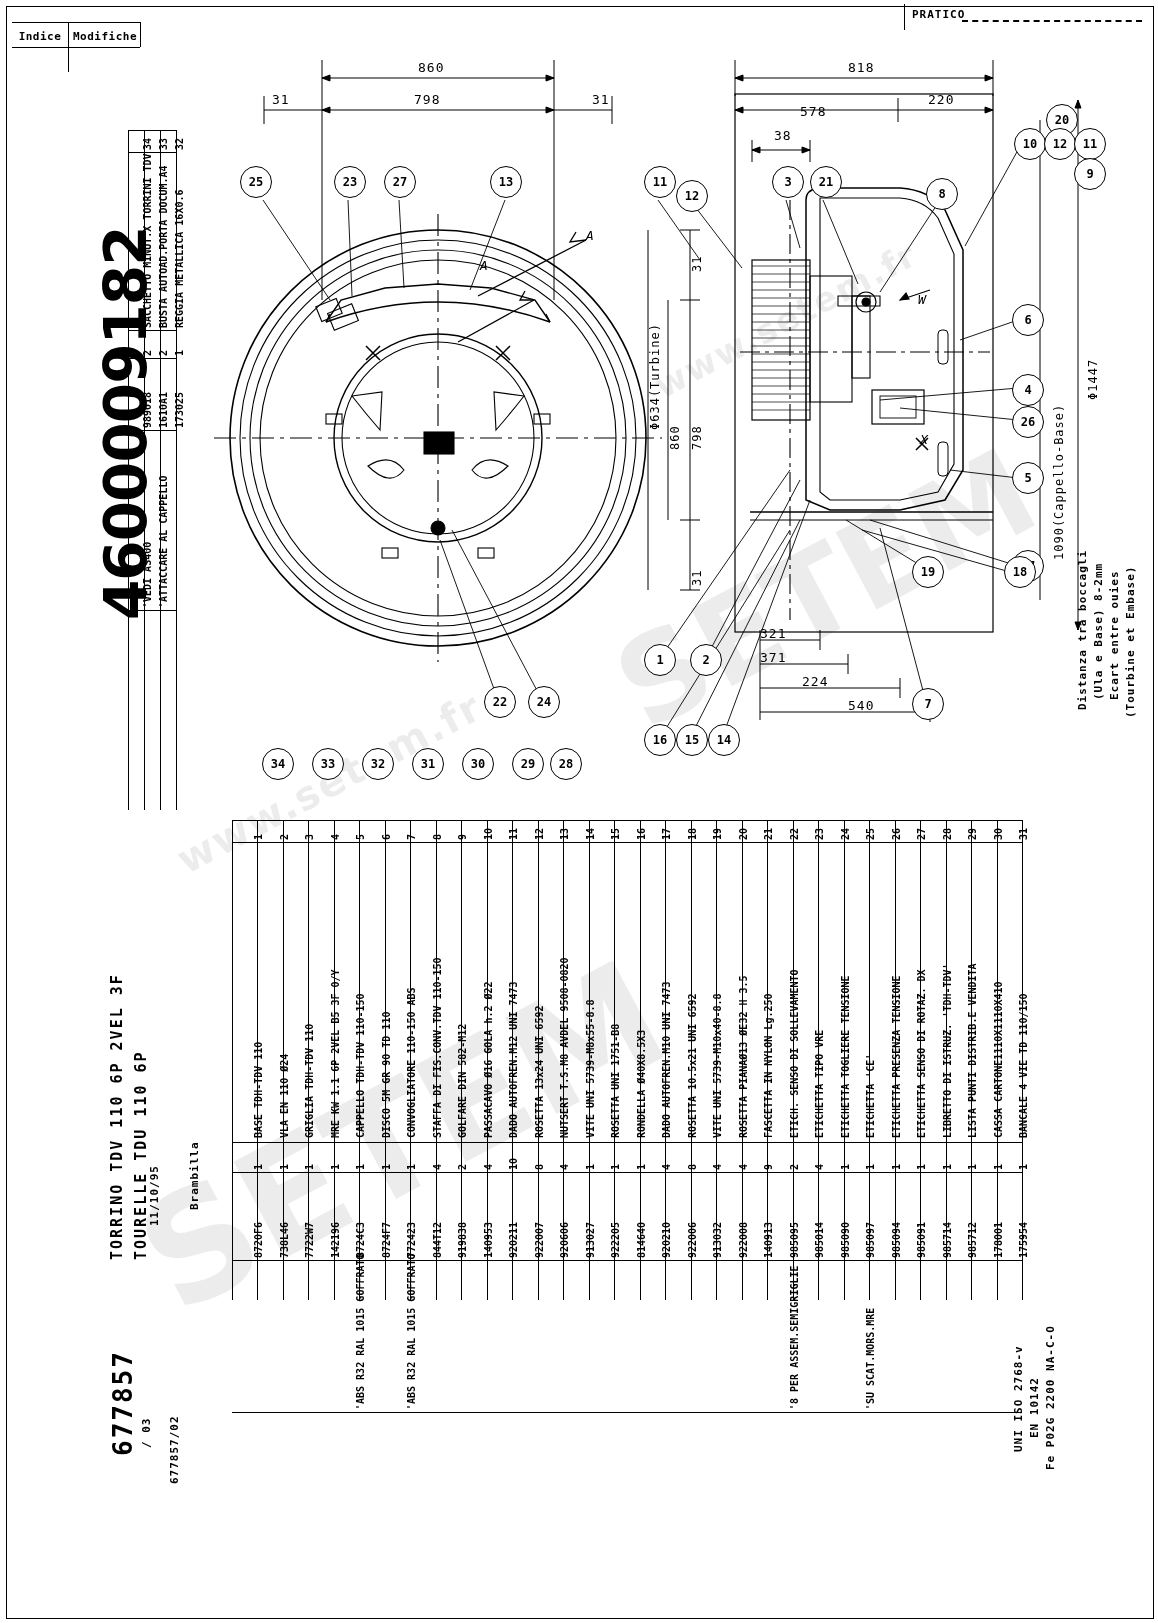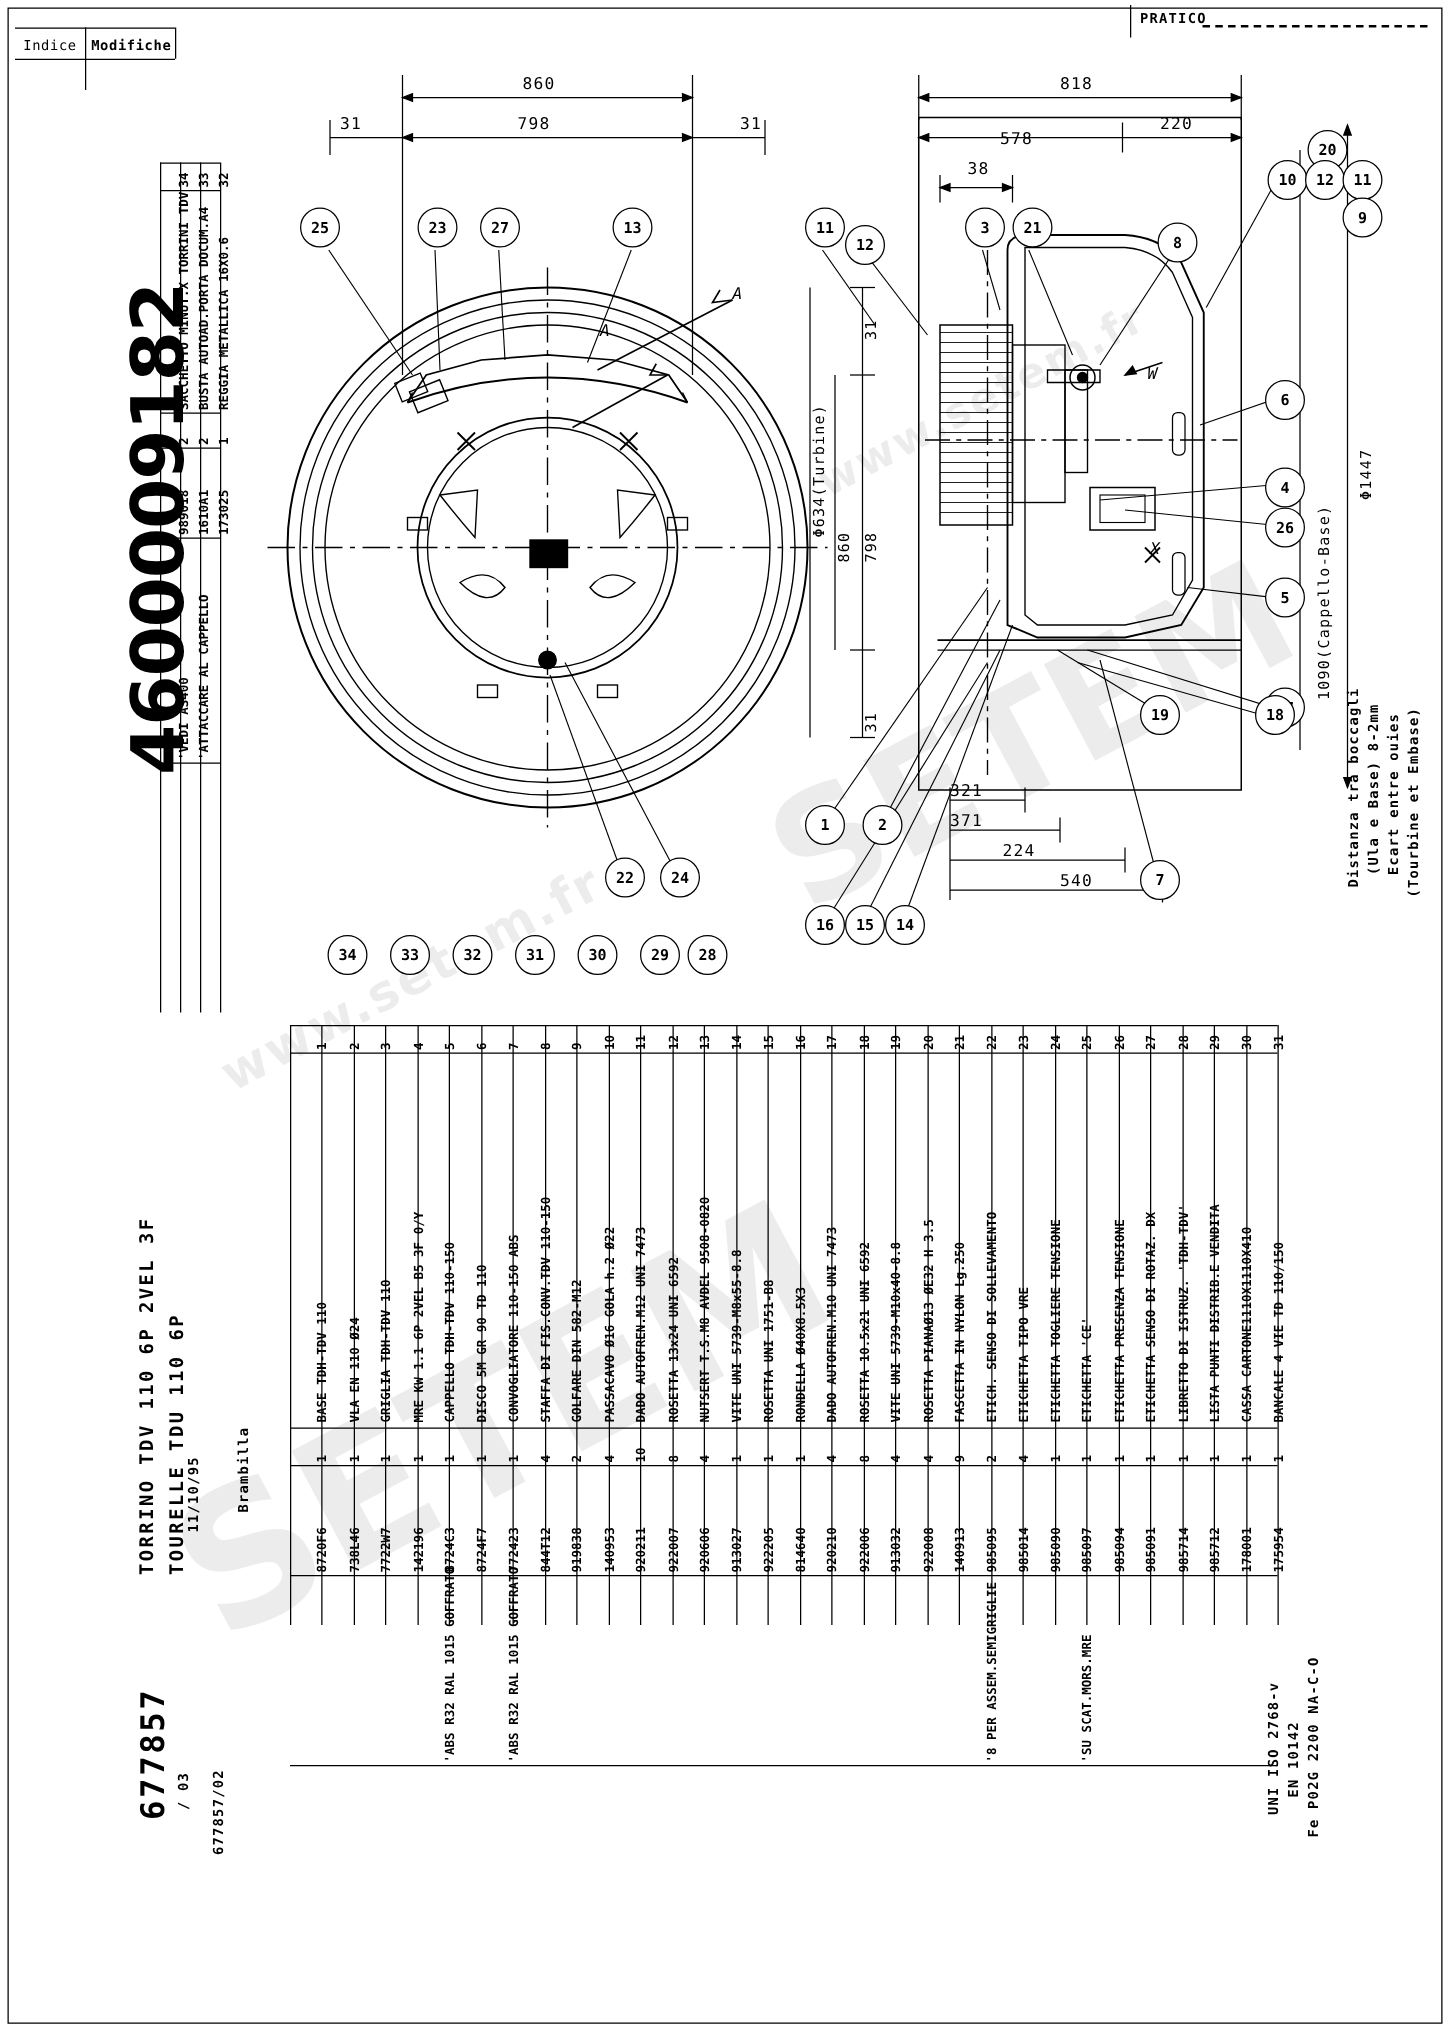--- a/index.html
+++ b/index.html
@@ -9,21 +9,21 @@
 
   
   .abs{position:absolute;}
   .bd{border:1px solid #000;}
   .rot90{transform:rotate(-90deg);transform-origin:0 0;white-space:nowrap;}
 
   
   #frame{left:6px;top:6px;width:1146px;height:1611px;border:1.5px solid #000;}
   #hdr-indice{left:12px;top:26px;width:56px;height:21px;
       display:flex;align-items:center;justify-content:center;
-      font-size:11px;font-weight:normal;letter-spacing:.5px;}
+      font-size:11px;font-weight:bold;letter-spacing:.5px;}
   #hdr-mod{left:70px;top:26px;width:70px;height:21px;
       display:flex;align-items:center;justify-content:center;
       font-size:11px;font-weight:bold;letter-spacing:.5px;}
   #hdr-ul{left:12px;top:47px;width:128px;border-top:1.5px solid #000;}
   #hdr-ul2{left:12px;top:22px;width:128px;border-top:1.5px solid #000;}
   #hdr-vsep{left:68px;top:22px;width:0;height:50px;border-left:1.5px solid #000;}
   #hdr-vsep2{left:140px;top:22px;width:0;height:25px;border-left:1.5px solid #000;}
   #pratico-sep{left:904px;top:4px;height:26px;border-left:1.5px solid #000;}
   #pratico-txt{left:912px;top:8px;font-size:11px;font-weight:bold;letter-spacing:1px;}
   #pratico-dash{left:962px;top:20px;width:180px;border-top:2px dashed #000;}

